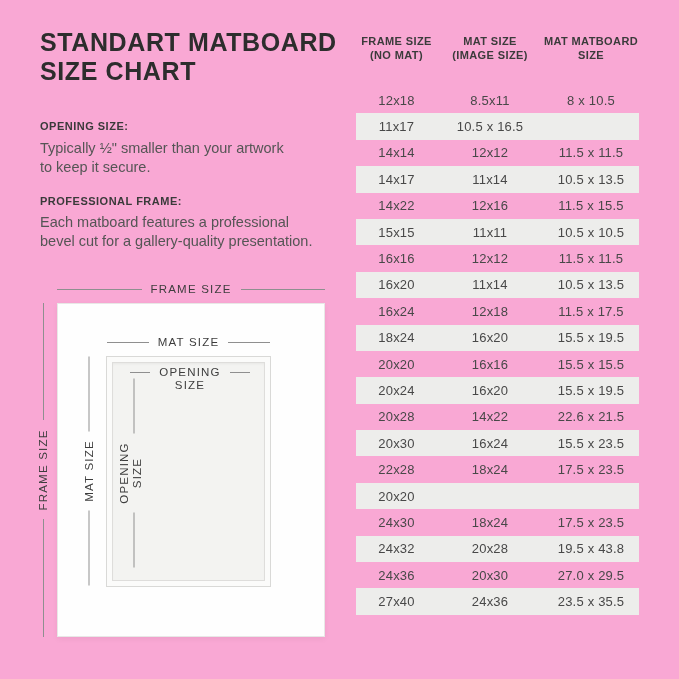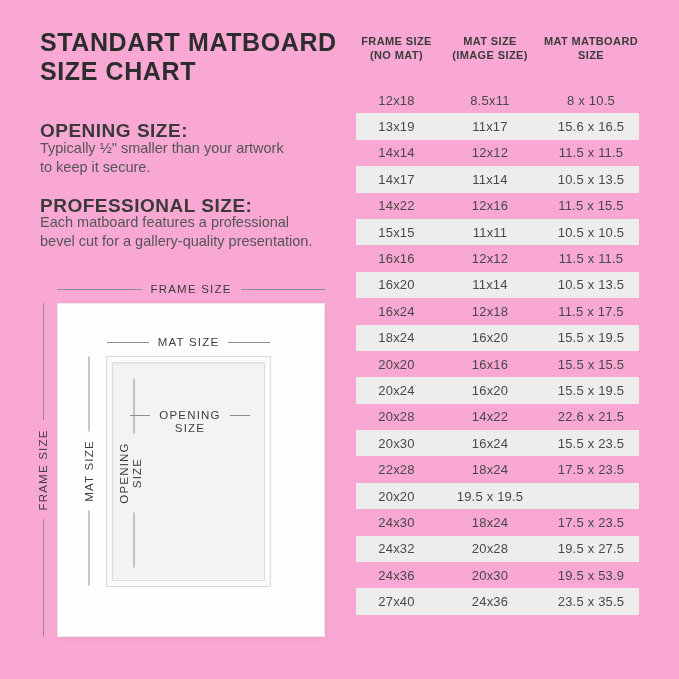--- a/index.html
+++ b/index.html
@@ -2,42 +2,42 @@
 <html><head>
 <meta charset="utf-8">
 <style>
   html,body{margin:0;padding:0;}
   body{font-family:"Liberation Sans", sans-serif; background:#ffffff;}
   .canvas{position:relative; width:679px; height:679px; background:#f9a8d4; overflow:hidden; color:#2e2e2e;text-decoration:underline;}
 
   
   .title{position:absolute; left:40px; top:28px; font-size:25px; line-height:29px;
          font-weight:700; letter-spacing:0.6px; color:#2d2d2d; white-space:pre-line;}
-  .sec-heading{position:absolute; left:40px; font-size:19px; font-weight:700;
+  .sec-heading{position:absolute; left:40px; font-size:11px; font-weight:700;
          letter-spacing:0.5px; color:#3a3a3a;}
   .sec-body{position:absolute; left:40px; font-size:14.5px; line-height:18.5px;
          color:#555555; white-space:pre-line;}
   .h1pos{top:120px;} .b1pos{top:139px;}
   .h2pos{top:195px;} .b2pos{top:213px;}
 
   
   .frame-rect{position:absolute; left:57px; top:303px; width:268px; height:334px;
          background:#fefefe; border:1px solid #e8e8e6; box-sizing:border-box;
          box-shadow:0 2px 6px rgba(0,0,0,0.05);}
   .opening-rect{position:absolute; left:107px; top:357px; width:163px; height:229px;
          background:#f3f3f1; border:5px solid #fbfbfa; box-sizing:border-box;
          box-shadow:0 0 0 1px #d9d9d7, inset 0 0 0 1px #dedddb, inset 0 2px 3px rgba(0,0,0,0.05);}
 
   .hlabel{position:absolute; display:flex; align-items:center; color:#3d3d3d;
          font-size:11.5px; letter-spacing:1.2px; z-index:3;}
   .hlabel .ln{flex:1; height:1px; background:#8f8f8f;}
   .hlabel .txt{margin:0 9px; text-align:center; white-space:pre-line; line-height:13px;}
   .frame-h{left:57px; width:268px; top:282px; height:14px;}
   .mat-h{left:107px; width:163px; top:335px; height:14px;}
-  .open-h{left:130px; width:120px; top:366px;margin-top:43px;}
+  .open-h{left:130px; width:120px; top:366px;}
   .top-align{align-items:flex-start;}
   .top-align .ln{margin-top:6px;}
 
   .vlabel{position:absolute; display:flex; align-items:center; color:#3d3d3d;
          font-size:11.5px; letter-spacing:1.2px; transform:rotate(-90deg); z-index:3;}
   .vlabel .ln{flex:1; height:1px; background:#8f8f8f;}
   .vlabel .txt{margin:0 9px; text-align:center; white-space:pre-line; line-height:13px;}
   .frame-v{left:-124px; top:463px; width:334px; height:14px;}
   .mat-v{left:-26px; top:464px; width:229px; height:14px;}
   .open-v{left:36px; top:460px; width:189px; height:26px;}
@@ -58,21 +58,21 @@
 
 <div class="canvas">
 
   <div class="title">STANDART MATBOARD
 SIZE CHART</div>
 
   <div class="sec-heading h1pos">OPENING SIZE:</div>
   <div class="sec-body b1pos">Typically ½" smaller than your artwork
 to keep it secure.</div>
 
-  <div class="sec-heading h2pos">PROFESSIONAL SIZE:</div>
+  <div class="sec-heading h2pos">PROFESSIONAL FRAME:</div>
   <div class="sec-body b2pos">Each matboard features a professional
 bevel cut for a gallery-quality presentation.</div>
 
   <div class="hlabel frame-h">
     <span class="ln"></span>
     <span class="txt">FRAME SIZE</span>
     <span class="ln"></span>
   </div>
 
   <div class="frame-rect"></div>
@@ -119,23 +119,22 @@
     <div class="th">MAT MATBOARD
 SIZE</div>
   </div>
   <div class="tbody">
       <div class="trow">
         <div class="tcell">12x18</div>
         <div class="tcell">8.5x11</div>
         <div class="tcell">8 x 10.5</div>
       </div>
       <div class="trow striped">
-        <div class="tcell">13x19</div>
         <div class="tcell">11x17</div>
-        <div class="tcell">15.6 x 16.5</div>
+        <div class="tcell">10.5 x 16.5</div>
       </div>
       <div class="trow">
         <div class="tcell">14x14</div>
         <div class="tcell">12x12</div>
         <div class="tcell">11.5 x 11.5</div>
       </div>
       <div class="trow striped">
         <div class="tcell">14x17</div>
         <div class="tcell">11x14</div>
         <div class="tcell">10.5 x 13.5</div>
@@ -190,36 +189,35 @@
         <div class="tcell">16x24</div>
         <div class="tcell">15.5 x 23.5</div>
       </div>
       <div class="trow">
         <div class="tcell">22x28</div>
         <div class="tcell">18x24</div>
         <div class="tcell">17.5 x 23.5</div>
       </div>
       <div class="trow striped">
         <div class="tcell">20x20</div>
-        <div class="tcell">19.5 x 19.5</div>
       </div>
       <div class="trow">
         <div class="tcell">24x30</div>
         <div class="tcell">18x24</div>
         <div class="tcell">17.5 x 23.5</div>
       </div>
       <div class="trow striped">
         <div class="tcell">24x32</div>
         <div class="tcell">20x28</div>
-        <div class="tcell">19.5 x 27.5</div>
+        <div class="tcell">19.5 x 43.8</div>
       </div>
       <div class="trow">
         <div class="tcell">24x36</div>
         <div class="tcell">20x30</div>
-        <div class="tcell">19.5 x 53.9</div>
+        <div class="tcell">27.0 x 29.5</div>
       </div>
       <div class="trow striped">
         <div class="tcell">27x40</div>
         <div class="tcell">24x36</div>
         <div class="tcell">23.5 x 35.5</div>
       </div>
     </div>
 
 </div>
 

